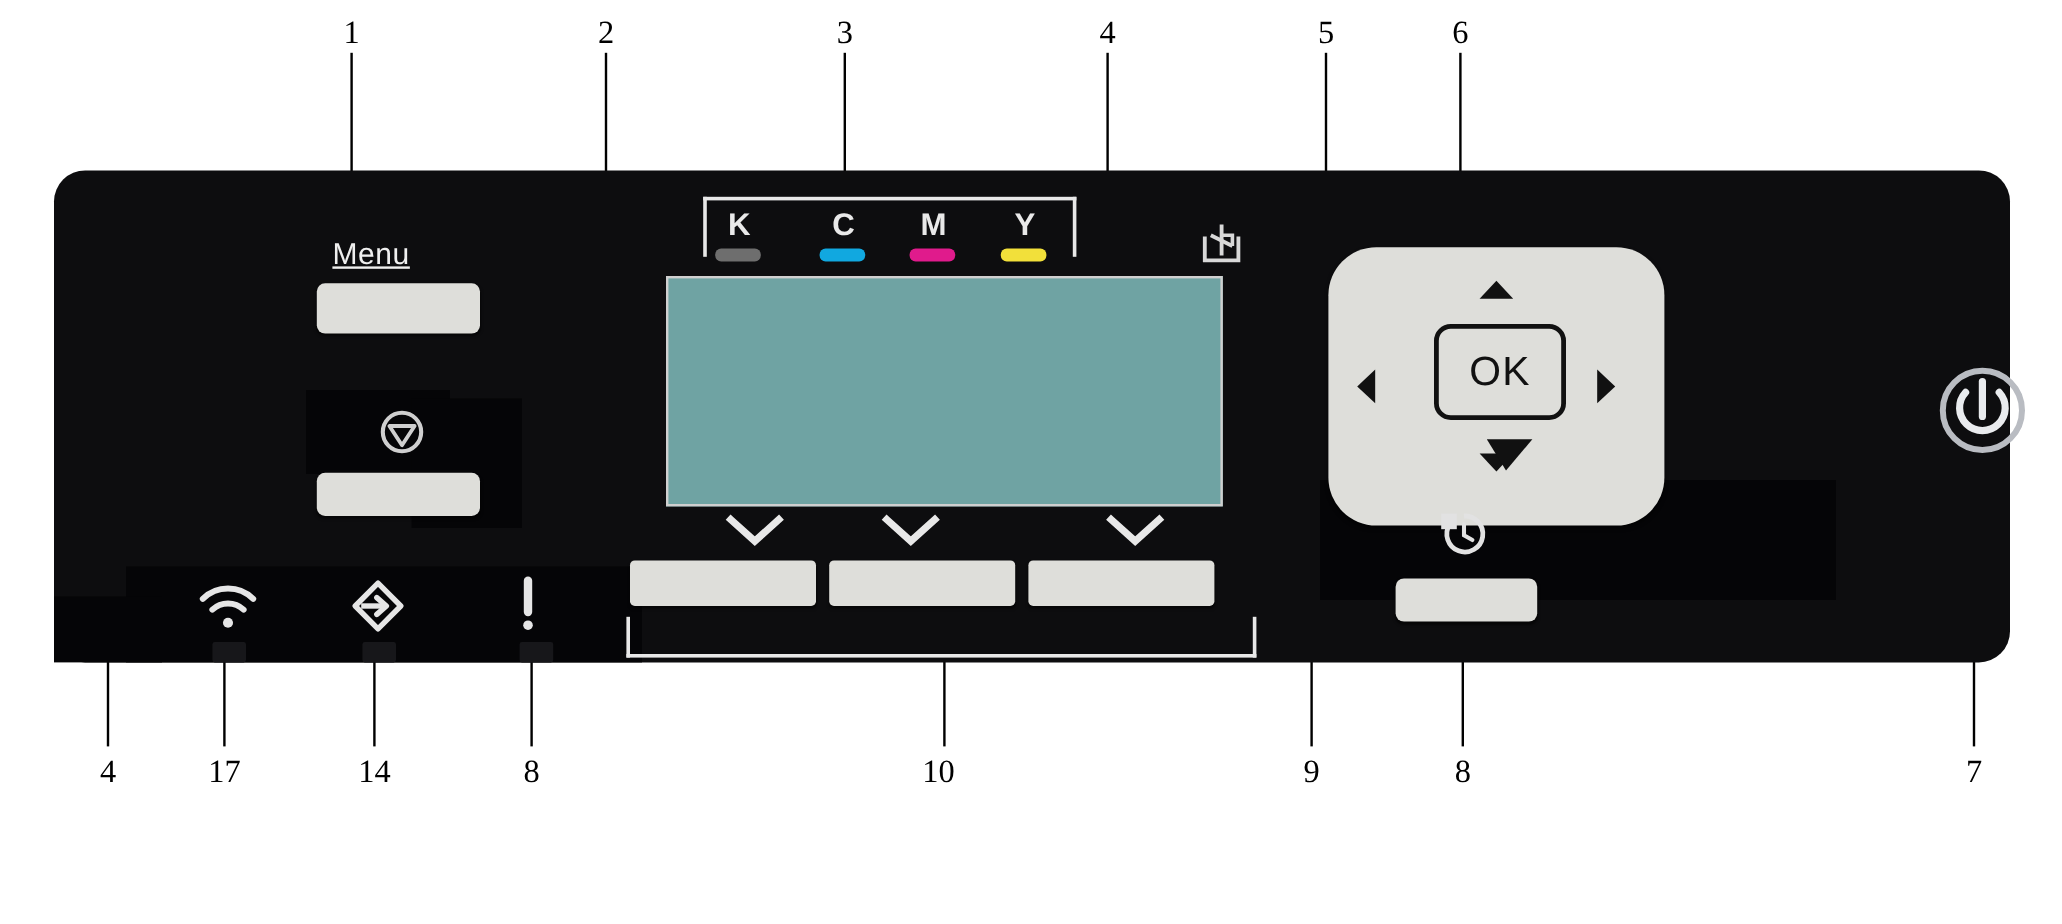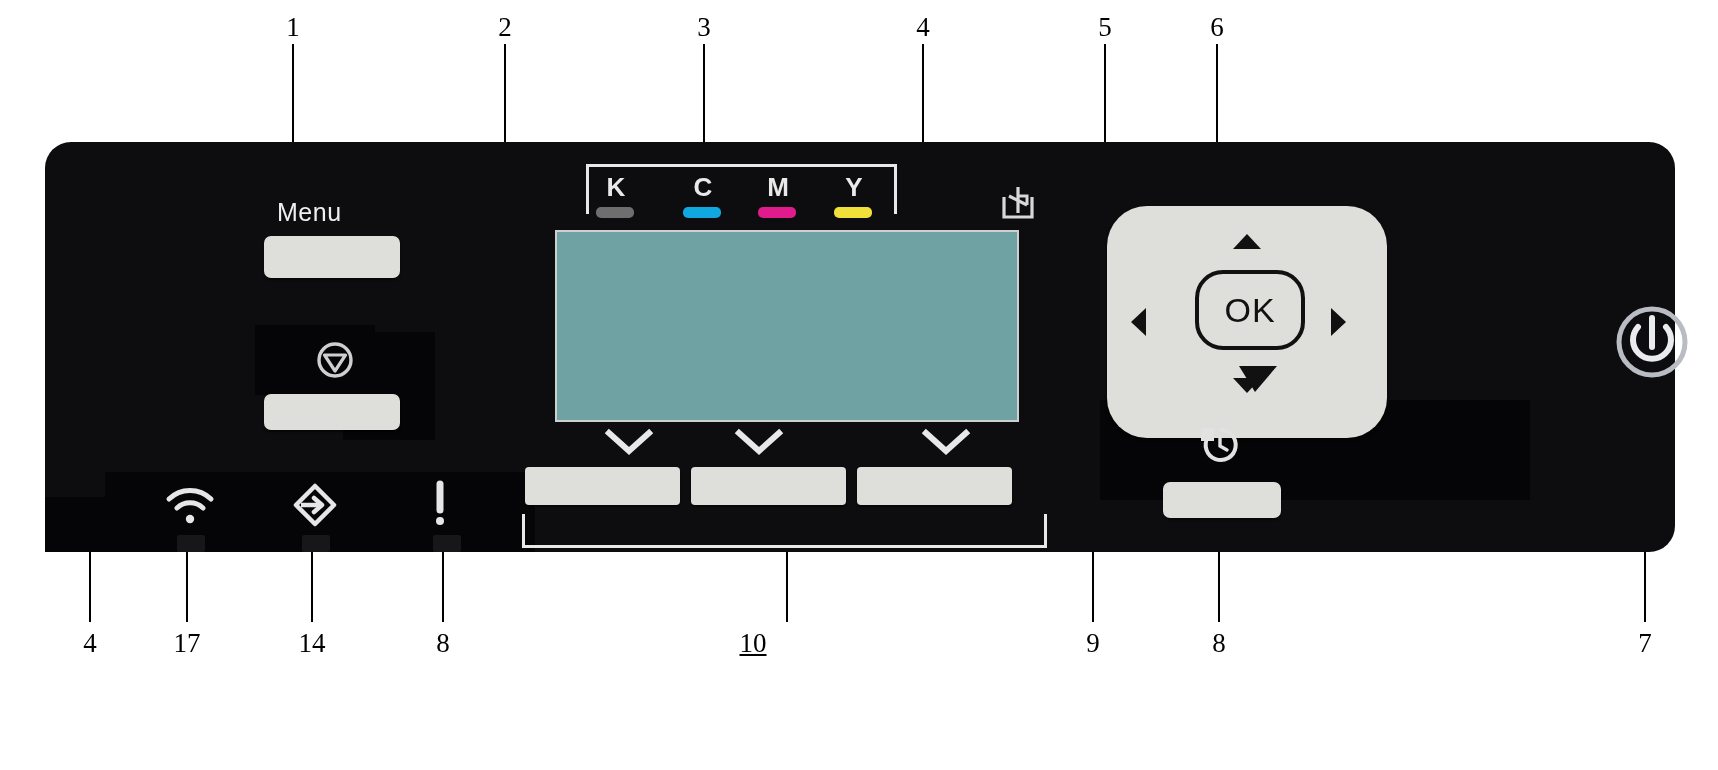--- a/index.html
+++ b/index.html
@@ -165,21 +165,21 @@
   <div class="callout-num" style="left:485px; top:14px;">2</div>
   <div class="callout-num" style="left:684px; top:14px;">3</div>
   <div class="callout-num" style="left:903px; top:14px;">4</div>
   <div class="callout-num" style="left:1085px;top:14px;">5</div>
   <div class="callout-num" style="left:1197px;top:14px;">6</div>
 
   <div class="callout-num" style="left:70px;  top:630px;">4</div>
   <div class="callout-num" style="left:167px; top:630px;">17</div>
   <div class="callout-num" style="left:292px; top:630px;">14</div>
   <div class="callout-num" style="left:423px; top:630px;">8</div>
-  <div class="callout-num" style="left:733px; top:630px;text-decoration:underline;">10</div>
+  <div class="callout-num" style="left:762px; top:630px;">10</div>
   <div class="callout-num" style="left:1073px;top:630px;">9</div>
   <div class="callout-num" style="left:1199px;top:630px;">8</div>
   <div class="callout-num" style="left:1625px;top:630px;">7</div>
 
   <div class="leader leader-v" style="left:292px; top:44px;  height:238px;"></div>
 
   <div class="leader leader-v" style="left:504px; top:44px;  height:268px;"></div>
   <div class="leader leader-h" style="left:504px; top:311px; width:278px;"></div>
 
   <div class="leader leader-v" style="left:703px; top:44px;  height:124px;"></div>
@@ -214,21 +214,21 @@
   <div id="panel">
 
     <div class="inset" style="left:210px; top:183px; width:120px; height:70px;"></div>
     <div class="inset" style="left:298px; top:190px; width:92px;  height:108px;"></div>
 
     <div class="inset" style="left:60px;  top:330px; width:430px; height:80px;"></div>
     <div class="inset" style="left:0px;   top:355px; width:90px;  height:55px;"></div>
 
     <div class="inset" style="left:1055px;top:258px; width:430px; height:100px;"></div>
 
-    <div id="menu-label" style="left:232px; top:56px;">Menu</div>
+    <div id="menu-label" style="left:232px; top:56px;text-decoration:underline;">Menu</div>
     <div class="key" style="left:219px; top:94px; width:136px; height:42px;"></div>
 
     <div class="icon-box" style="left:268px; top:196px; width:44px; height:44px;">
       <svg width="44" height="44" viewBox="0 0 44 44">
         <circle cx="22" cy="22" r="16" fill="none" stroke="#cfcfcf" stroke-width="3.4"></circle>
         <path d="M11.5 17 L32.5 17 L22 33 Z" fill="none" stroke="#cfcfcf" stroke-width="3.2" stroke-linejoin="round"></path>
         <line x1="9" y1="13.5" x2="35" y2="13.5" stroke="#cfcfcf" stroke-width="0"></line>
       </svg>
     </div>
     <div class="key" style="left:219px; top:252px; width:136px; height:36px;"></div>
@@ -310,21 +310,21 @@
     </div>
     <div class="led" style="left:388px; top:393px; width:28px; height:17px;"></div>
 
     <div id="navpad" style="left:1062px; top:64px; width:280px; height:232px;">
 
       <div class="nav-arrow arr-up" style="left:126px; top:28px;"></div>
       <div class="nav-arrow arr-down" style="left:126px; top:172px;"></div>
       <div class="nav-arrow arr-left" style="left:24px;  top:102px;"></div>
       <div class="nav-arrow arr-right" style="left:224px; top:102px;"></div>
 
-      <div id="ok-key" style="left:88px; top:64px; width:102px; height:72px;border-radius:28px;">OK</div>
+      <div id="ok-key" style="left:88px; top:64px; width:102px; height:72px;">OK</div>
     </div>
 
     <div id="back-arrow" style="left:1190px; top:218px; width:48px; height:40px;">
       <svg width="48" height="40" viewBox="0 0 48 40">
         <path d="M4 6 L42 6 L20 32 Z" fill="#111111"></path>
       </svg>
     </div>
 
     <div class="icon-box" style="left:1152px; top:280px; width:46px; height:46px;">
       <svg width="46" height="46" viewBox="0 0 46 46">

